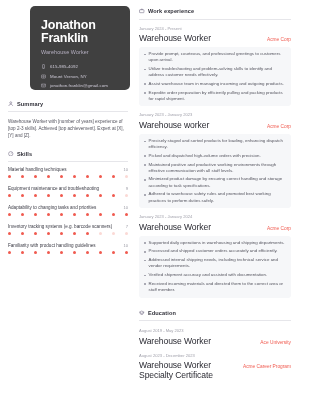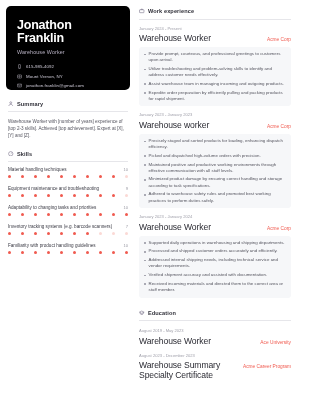--- a/index.html
+++ b/index.html
@@ -7,24 +7,25 @@
     width: 297px; height: 419px;
     background: #ffffff;
     font-family: "Liberation Sans", sans-serif;
     overflow: hidden;
   }
   .page { display: flex; width: 297px; height: 419px; background: #fff; }
 
   
   .sidebar { width: 136px; flex: 0 0 136px; padding: 6px 6px 0 6px; }
   .id-card {
-    background: #000000;
+    background: #404040;
     border-radius: 5px;
     padding: 13px 10px 13px 11px;
     height: 84px;
+    margin-left: 24px;
   }
   .name {
     color: #ffffff;
     font-size: 12.5px;
     font-weight: bold;
     letter-spacing: -0.2px;
     line-height: 13px;
   }
   .role {
     color: #b6b0c2;
@@ -365,21 +366,21 @@
           <div class="edu">
             <div class="edu-date">August 2019 - May 2023</div>
             <div class="edu-line">
               <span class="edu-title">Warehouse Worker</span>
               <span class="edu-co">Ace University</span>
             </div>
           </div>
           <div class="edu">
             <div class="edu-date">August 2023 - December 2023</div>
             <div class="edu-line">
-              <span class="edu-title">Warehouse Summary Specialty Certificate</span>
+              <span class="edu-title">Warehouse Worker Specialty Certificate</span>
               <span class="edu-co">Acme Career Program</span>
             </div>
           </div>
         </div>
     </div>
 
   </div>
 </div>
 
 </body></html>

